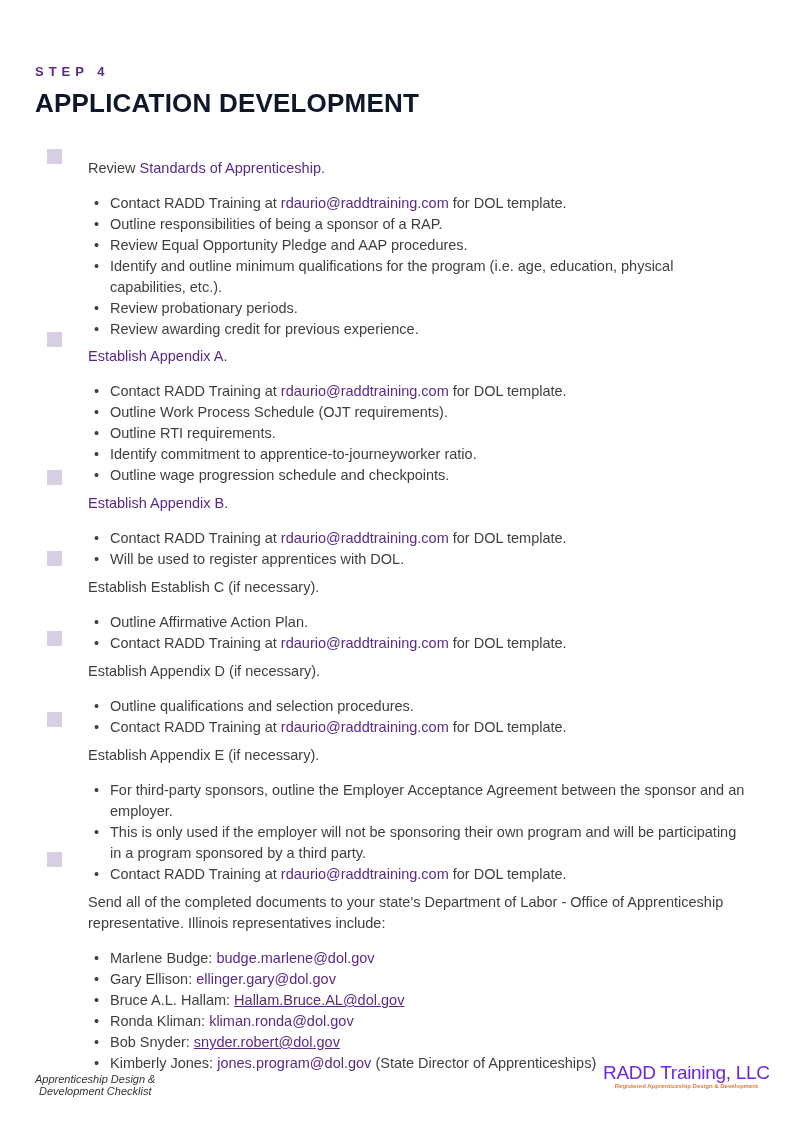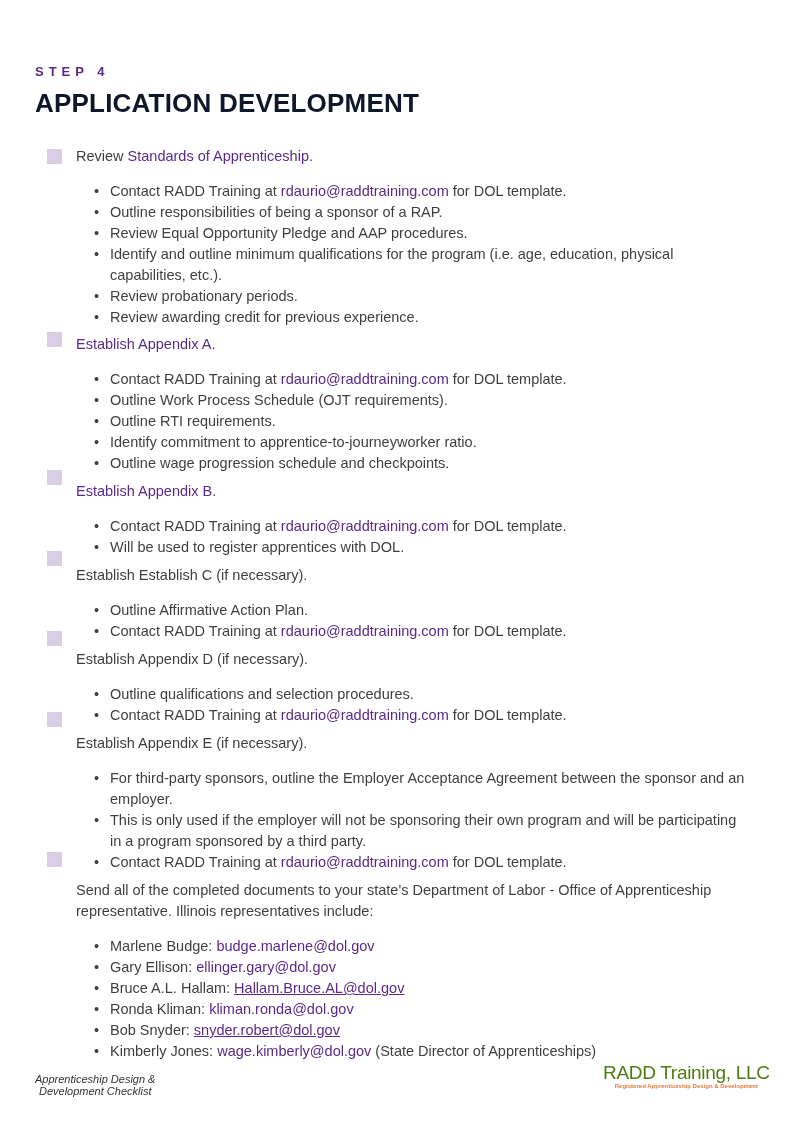--- a/index.html
+++ b/index.html
@@ -2,29 +2,29 @@
 <html><head>
 <meta charset="utf-8">
 <style>
   html, body { margin:0; padding:0; }
   body { width:800px; height:1131px; background:#ffffff; position:relative; overflow:hidden;
          font-family:"Liberation Sans", sans-serif; color:#3f3f3f; }
   .step { position:absolute; left:35px; top:64px; font-size:13px; letter-spacing:5px; color:#5b2a86;font-weight:bold; }
   .title { position:absolute; left:35px; top:88px; font-size:26px; font-weight:bold; color:#0f172a; letter-spacing:0.2px; }
   .cb { position:absolute; left:47px; width:15px; height:15px; background:#d9cfe4; }
   .sec { position:absolute; left:76px; right:40px; font-size:14.5px; line-height:21px; }
-  .sec .head { margin:0; }
+  .sec .head { margin:12px; }
   .sec ul { margin:14px; padding:0 0 0 20px; list-style:none; }
   .sec li { position:relative; }
   .sec li::before { content:"•"; position:absolute; left:-16px; color:#3f3f3f; }
   .link { color:#5b2a86; }
   .u { text-decoration:underline; }
   .footer-text { position:absolute; left:35px; top:1073px; font-size:11px; font-style:italic; line-height:12px; color:#333;text-align:center; }
   .logo { position:absolute; left:603px; top:1062px; text-align:center; }
-  .logo .name { font-size:19px; color:#4d7c0f; letter-spacing:-0.3px;text-align:right; }
+  .logo .name { font-size:19px; color:#6d28d9; letter-spacing:-0.3px;text-align:right; }
   .logo .tag { font-size:6px; color:#e07a3a; font-weight:bold; margin-top:-1px; }
 </style>
 </head>
 <body>
 
 <div class="step">STEP 4</div>
 <div class="title">APPLICATION DEVELOPMENT</div>
 
 <div class="cb" style="top:149px"></div>
 <div class="cb" style="top:332px"></div>
@@ -91,21 +91,21 @@
 </div>
 
 <div class="sec" style="top:880px">
   <p class="head">Send all of the completed documents to your state's Department of Labor - Office of Apprenticeship representative. Illinois representatives include:</p>
   <ul>
     <li><span>Marlene Budge: </span><span class="link">budge.marlene@dol.gov</span></li>
     <li><span>Gary Ellison: </span><span class="link">ellinger.gary@dol.gov</span></li>
     <li><span>Bruce A.L. Hallam: </span><span class="link u">Hallam.Bruce.AL@dol.gov</span></li>
     <li><span>Ronda Kliman: </span><span class="link">kliman.ronda@dol.gov</span></li>
     <li><span>Bob Snyder: </span><span class="link u">snyder.robert@dol.gov</span></li>
-    <li><span>Kimberly Jones: </span><span class="link">wage.kimberly@dol.gov</span><span> (State Director of Apprenticeships)</span></li>
+    <li><span>Kimberly Jones: </span><span class="link">jones.program@dol.gov</span><span> (State Director of Apprenticeships)</span></li>
   </ul>
 </div>
 
 <div class="footer-text">
   <div>Apprenticeship Design &amp;</div>
   <div>Development Checklist</div>
 </div>
 <div class="logo">
   <div class="name">RADD Training, LLC</div>
   <div class="tag">Registered Apprenticeship Design &amp; Development</div>

